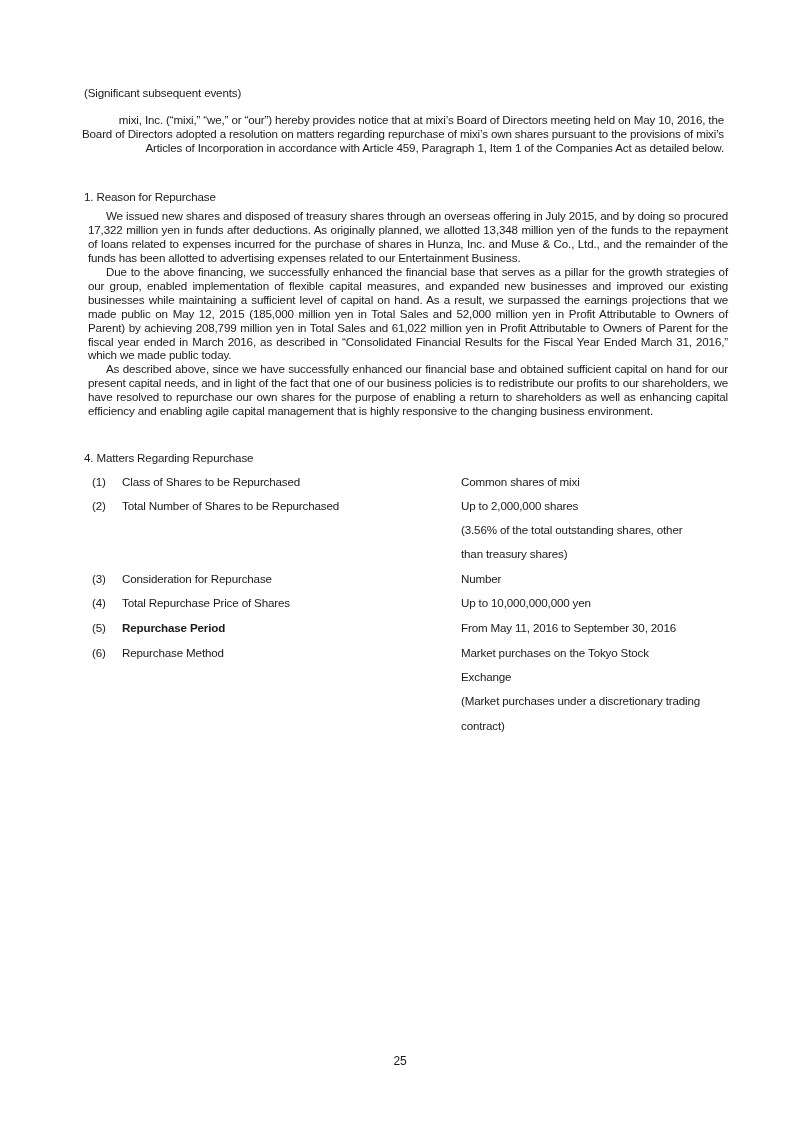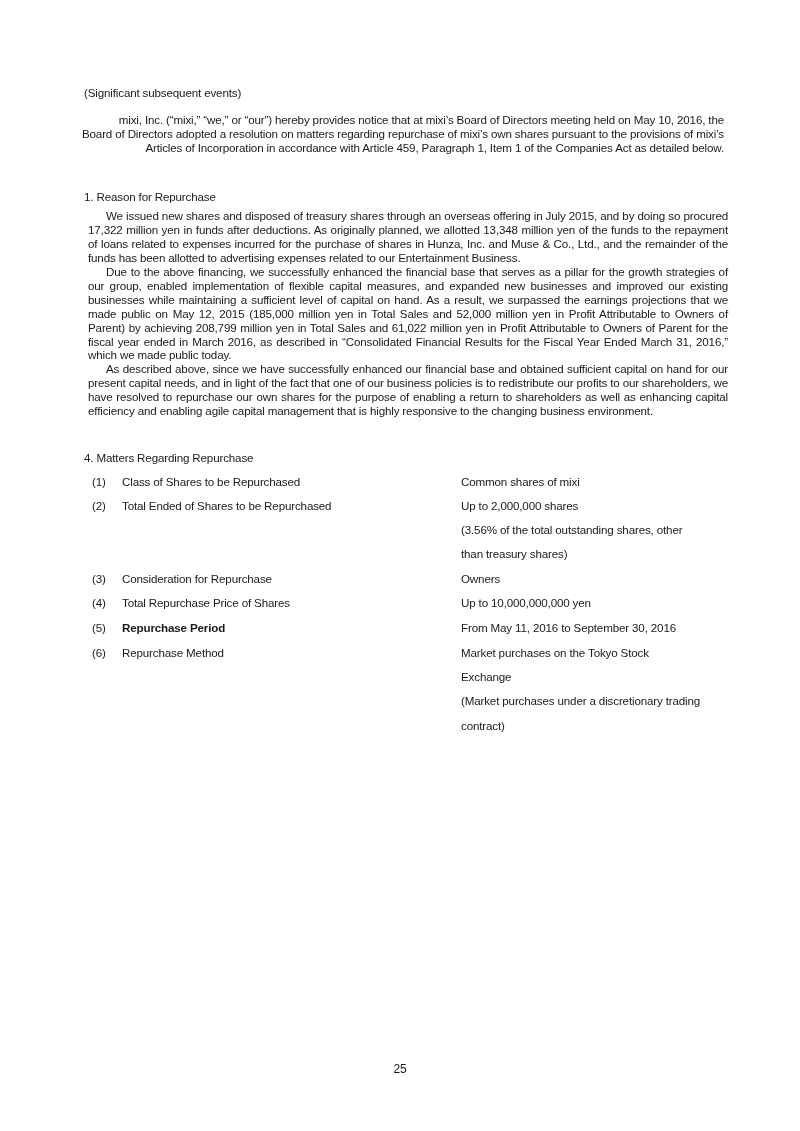--- a/index.html
+++ b/index.html
@@ -11,21 +11,21 @@
     .sec-title { position: absolute; left: 84px; white-space: nowrap; }
     .para {
       position: absolute; text-align: justify; line-height: 13.9px;
       text-indent: 18px;
     }
     .intro { left: 72px; top: 113px; width: 652px; text-indent: 18px; text-align: right; }
     .reason { left: 88px; width: 640px; }
     .row-num { position: absolute; left: 92px; white-space: nowrap; }
     .row-label { position: absolute; left: 122px; white-space: nowrap; }
     .row-val { position: absolute; left: 461px; white-space: nowrap; }
-    .page-num { position: absolute; left: 0; width: 800px; text-align: center; top: 1054px; font-size: 12px; margin-top: 8px; }
+    .page-num { position: absolute; left: 0; width: 800px; text-align: center; top: 1054px; font-size: 12px; }
   </style>
 </head>
 <body>
 
 <div class="sec-title" style="top:86px;">(Significant subsequent events)</div>
 
 <div class="para intro">mixi, Inc. (“mixi,” “we,” or “our”) hereby provides notice that at mixi’s Board of Directors meeting held on May 10, 2016, the Board of Directors adopted a resolution on matters regarding repurchase of mixi’s own shares pursuant to the provisions of mixi’s Articles of Incorporation in accordance with Article 459, Paragraph 1, Item 1 of the Companies Act as detailed below.</div>
 
 <div class="sec-title" style="top:190px;">1. Reason for Repurchase</div>
 
@@ -36,30 +36,30 @@
 <div class="sec-title" style="top:451px;">4. Matters Regarding Repurchase</div>
 
 <div>
   <span class="row-num" style="top:475px;">(1)</span>
   <span class="row-label" style="top:475px;">Class of Shares to be Repurchased</span>
   <span class="row-val" style="top:475px;">Common shares of mixi</span>
 </div>
 
 <div>
   <span class="row-num" style="top:499px;">(2)</span>
-  <span class="row-label" style="top:499px;">Total Ended of Shares to be Repurchased</span>
+  <span class="row-label" style="top:499px;">Total Number of Shares to be Repurchased</span>
   <span class="row-val" style="top:499px;">Up to 2,000,000 shares</span>
   <span class="row-val" style="top:523px;">(3.56% of the total outstanding shares, other</span>
   <span class="row-val" style="top:547px;">than treasury shares)</span>
 </div>
 
 <div>
   <span class="row-num" style="top:572px;">(3)</span>
   <span class="row-label" style="top:572px;">Consideration for Repurchase</span>
-  <span class="row-val" style="top:572px;">Owners</span>
+  <span class="row-val" style="top:572px;">Number</span>
 </div>
 
 <div>
   <span class="row-num" style="top:596px;">(4)</span>
   <span class="row-label" style="top:596px;">Total Repurchase Price of Shares</span>
   <span class="row-val" style="top:596px;">Up to 10,000,000,000 yen</span>
 </div>
 
 <div>
   <span class="row-num" style="top:621px;">(5)</span>

